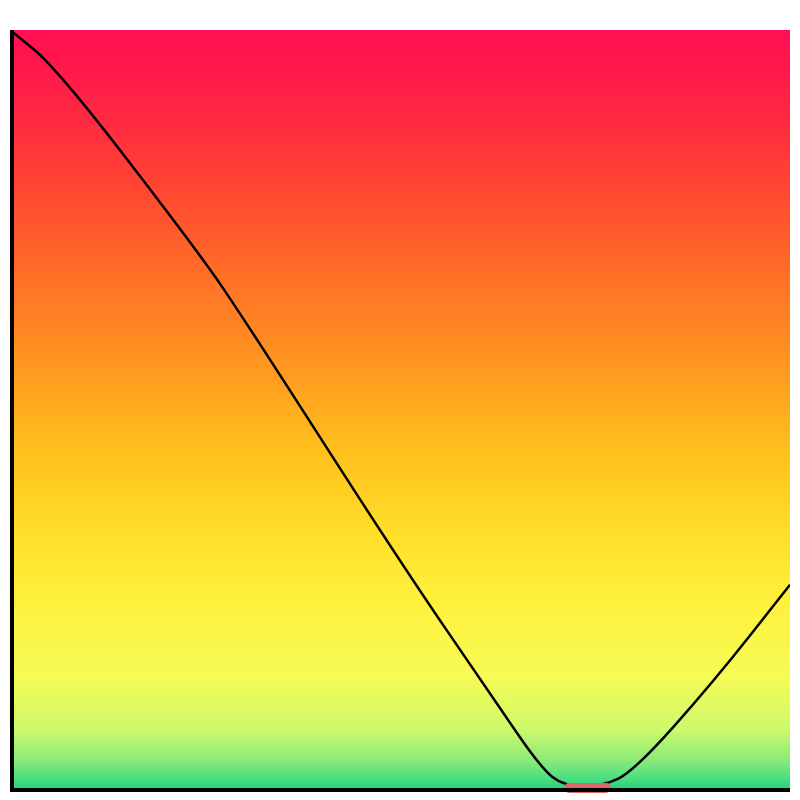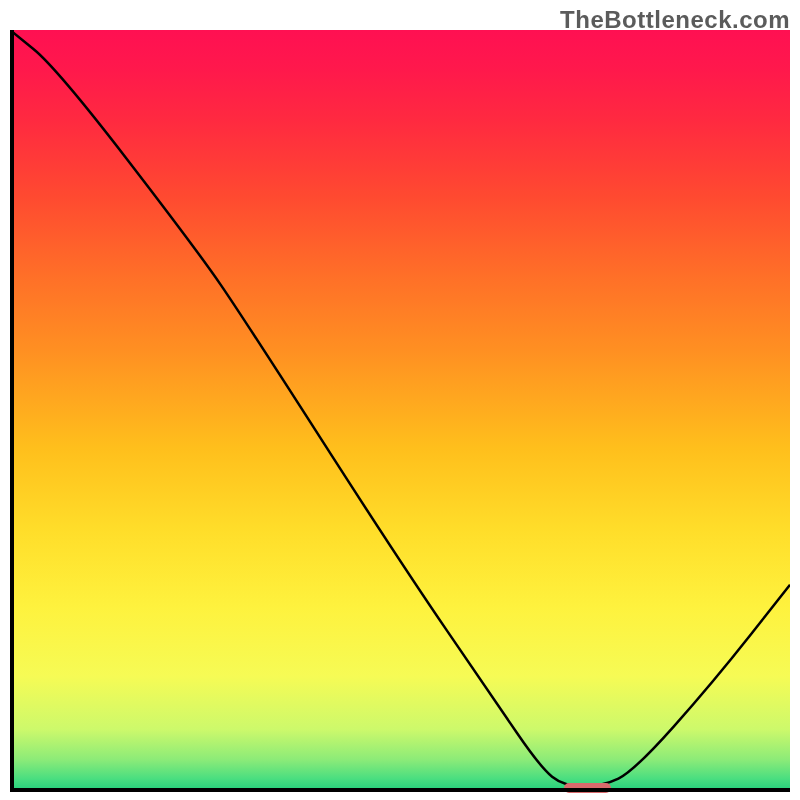--- a/index.html
+++ b/index.html
@@ -59,21 +59,20 @@
   }
   .y-axis {
     width: 4px;
   }
 </style>
 </head>
 <body>
 
 <div class="chart-wrap">
 
-  <div class="watermark">TheBottleneck.com</div>
 
   <svg class="bg" viewBox="0 0 780 760" preserveAspectRatio="none">
     <defs>
       <linearGradient id="g" x1="0" y1="0" x2="0" y2="1">
 
       <stop offset="0%" stop-color="#ff1052"></stop>
           <stop offset="5%" stop-color="#ff184c"></stop>
           <stop offset="12%" stop-color="#ff2a40"></stop>
           <stop offset="22%" stop-color="#ff4a30"></stop>
           <stop offset="32%" stop-color="#ff6e28"></stop>

